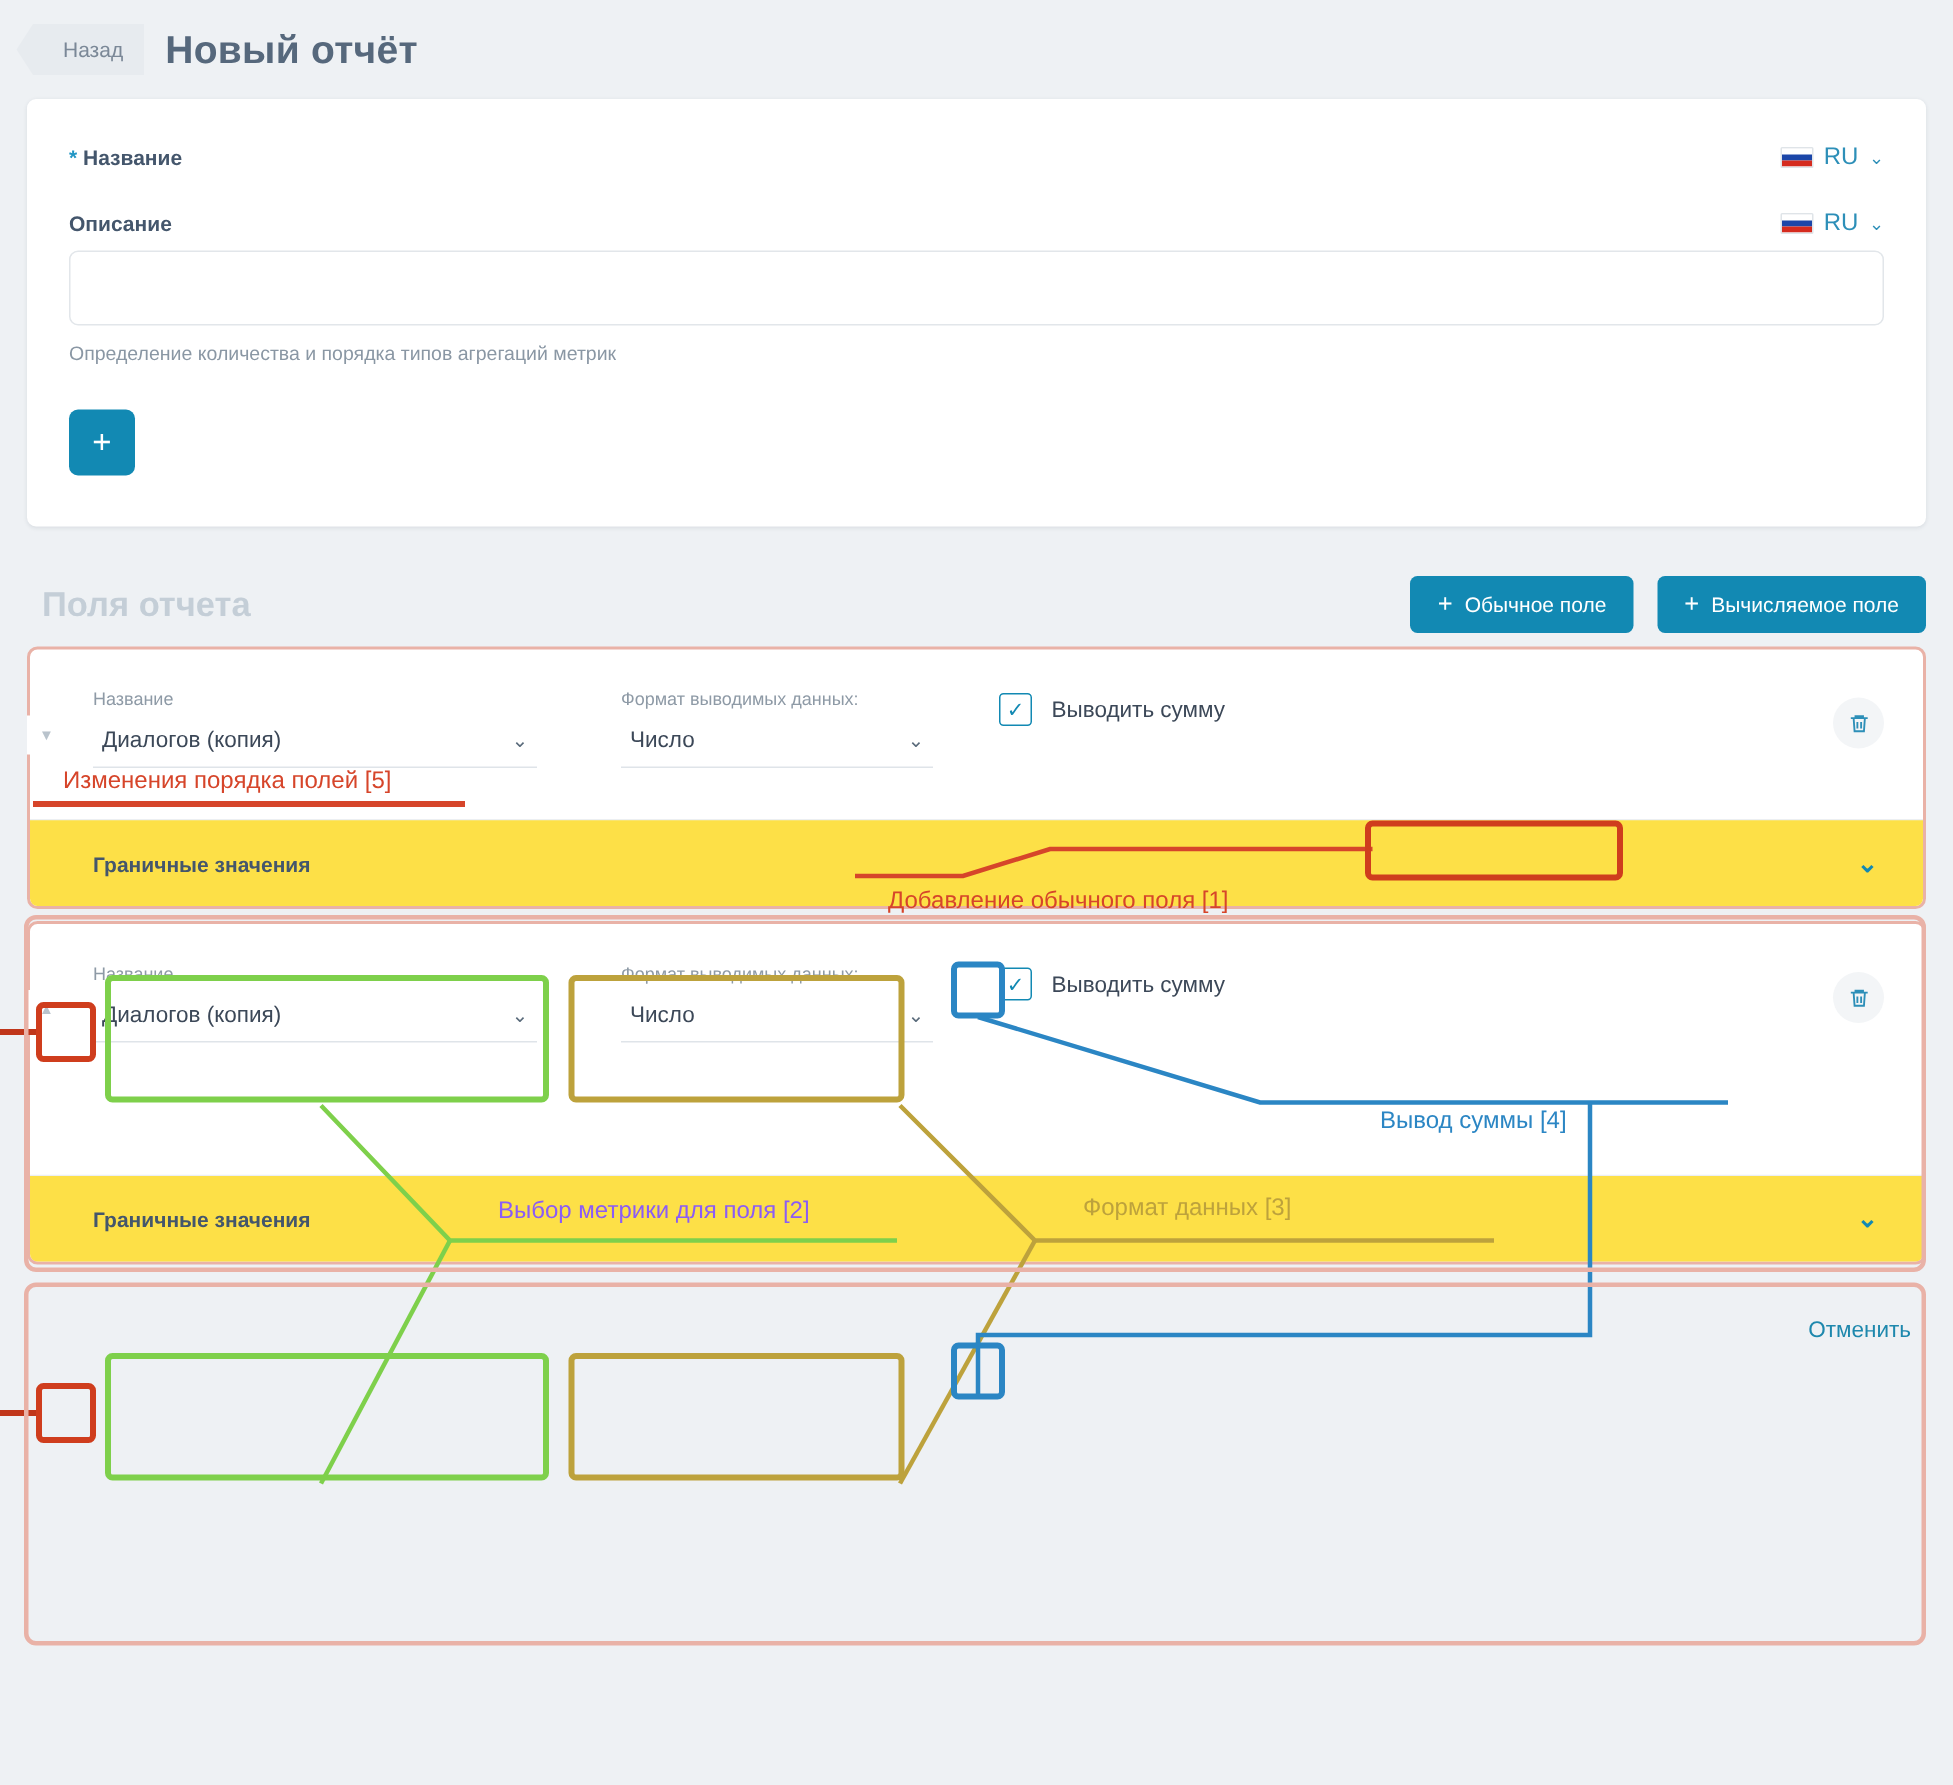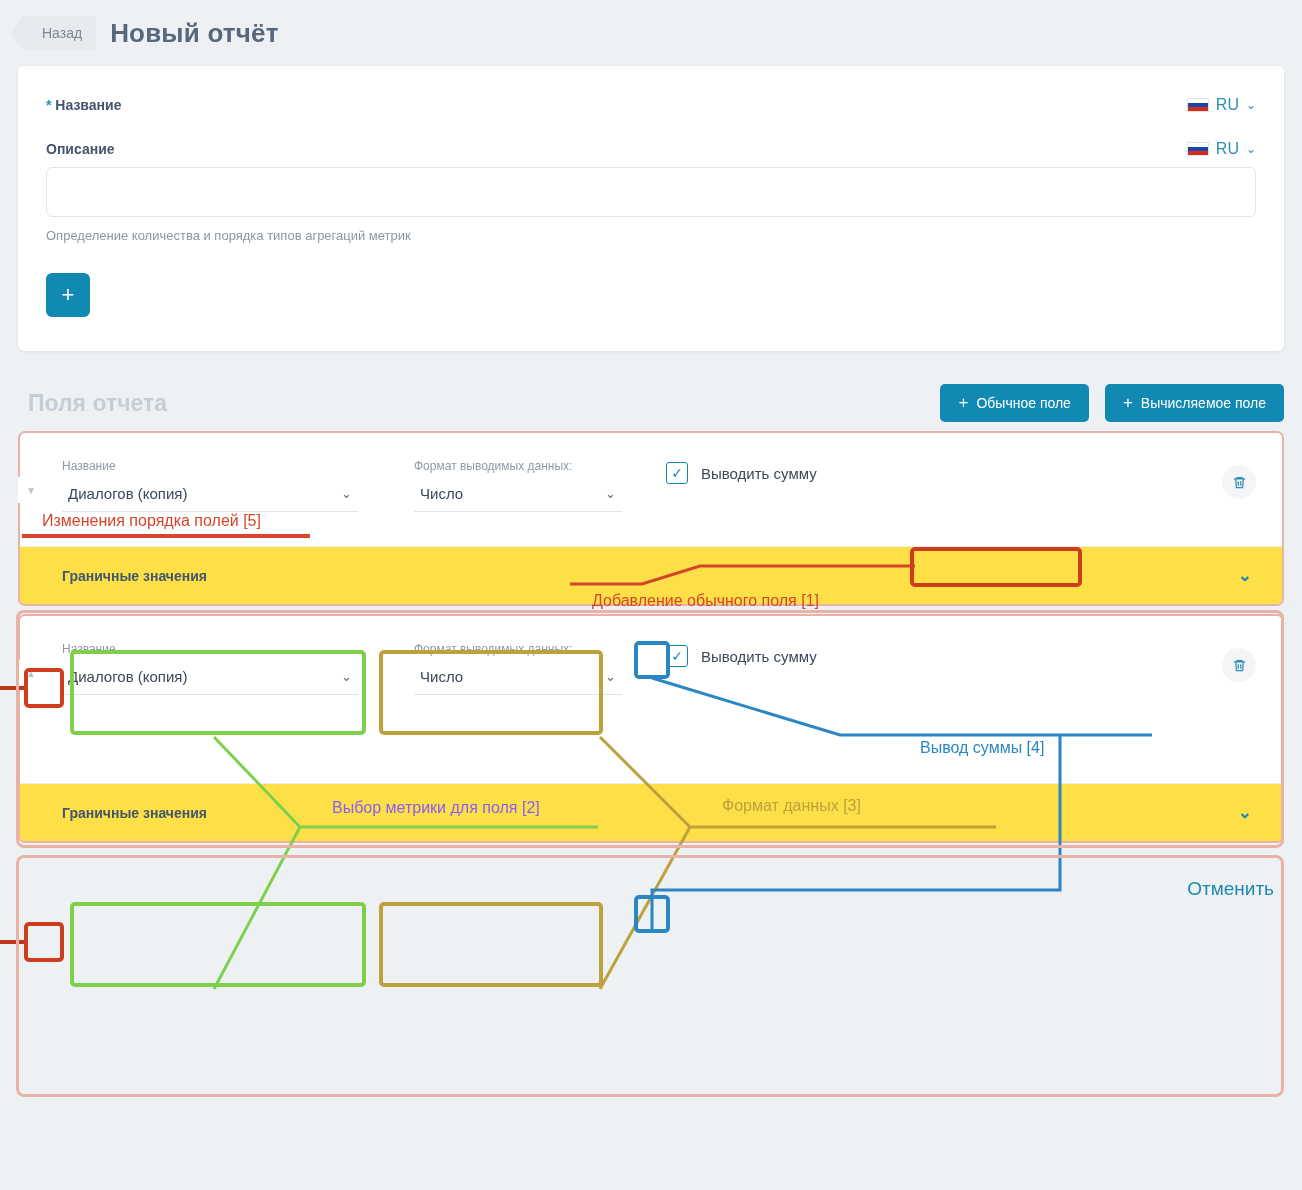--- a/index.html
+++ b/index.html
@@ -117,21 +117,21 @@
   
   .ord-btn {
     position:absolute; left:-2px; top:44px; width:26px; height:26px;
     background:#fff; display:flex; align-items:center; justify-content:center;
     color:#b9c3cc; font-size:10px; cursor:pointer;
   }
 
   
   .footer { display:flex; align-items:center; justify-content:flex-end;
             gap:28px; padding:26px 22px 0 0; }
-  .btn-link { background:none; border:none; color:#1e88ad; font-size:19px;
+  .btn-link { background:none; border:none; color:#1e88ad; font-size:15px;
               cursor:pointer; font-family:"Liberation Sans", sans-serif;margin-left:24px; }
   .btn-save { width:168px; height:42px; border:none; border-radius:5px;
               background:#1289b3; color:#fff; font-size:15px; cursor:pointer;
               font-family:"Liberation Sans", sans-serif; }
 
   
   .anno { position:absolute; left:0; top:0; width:1302px; height:1190px;
           pointer-events:none; }
   .anno-txt { position:absolute; font-size:16px; white-space:nowrap; }
   .t-red { color:#d6452a; } .t-green{color:#8b5cf6;text-align:right;} .t-gold{color:#bda23c;} .t-blue{color:#2b86c4;margin-top:42px;}

